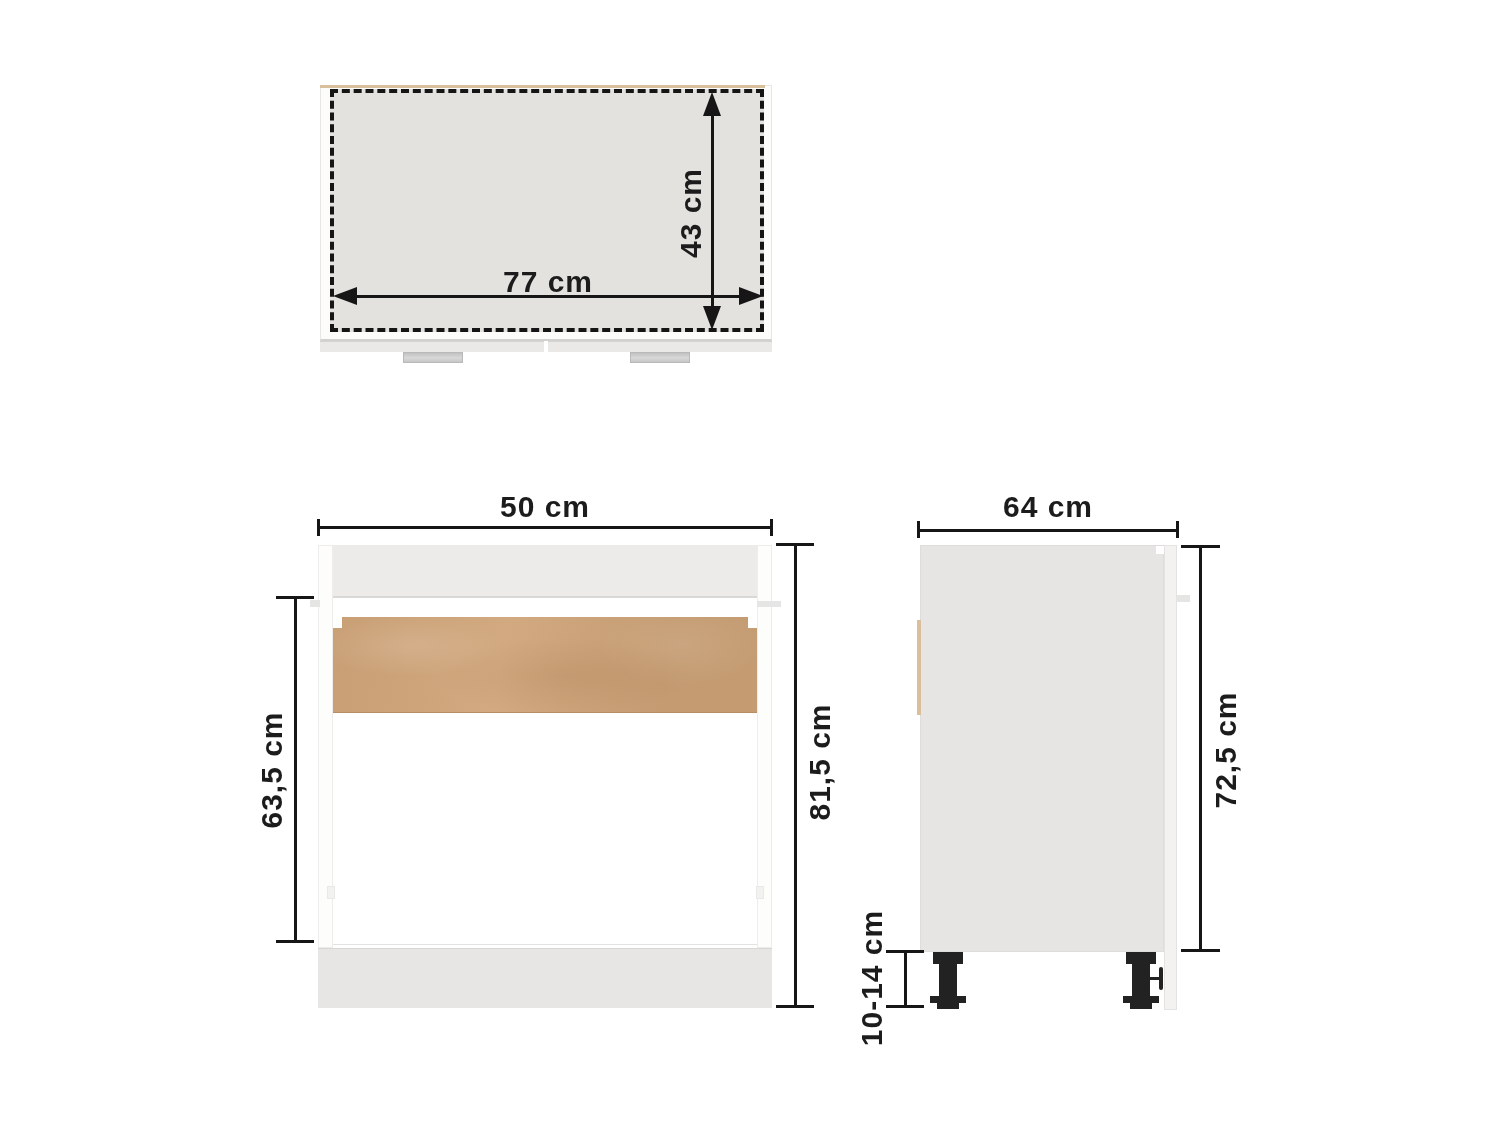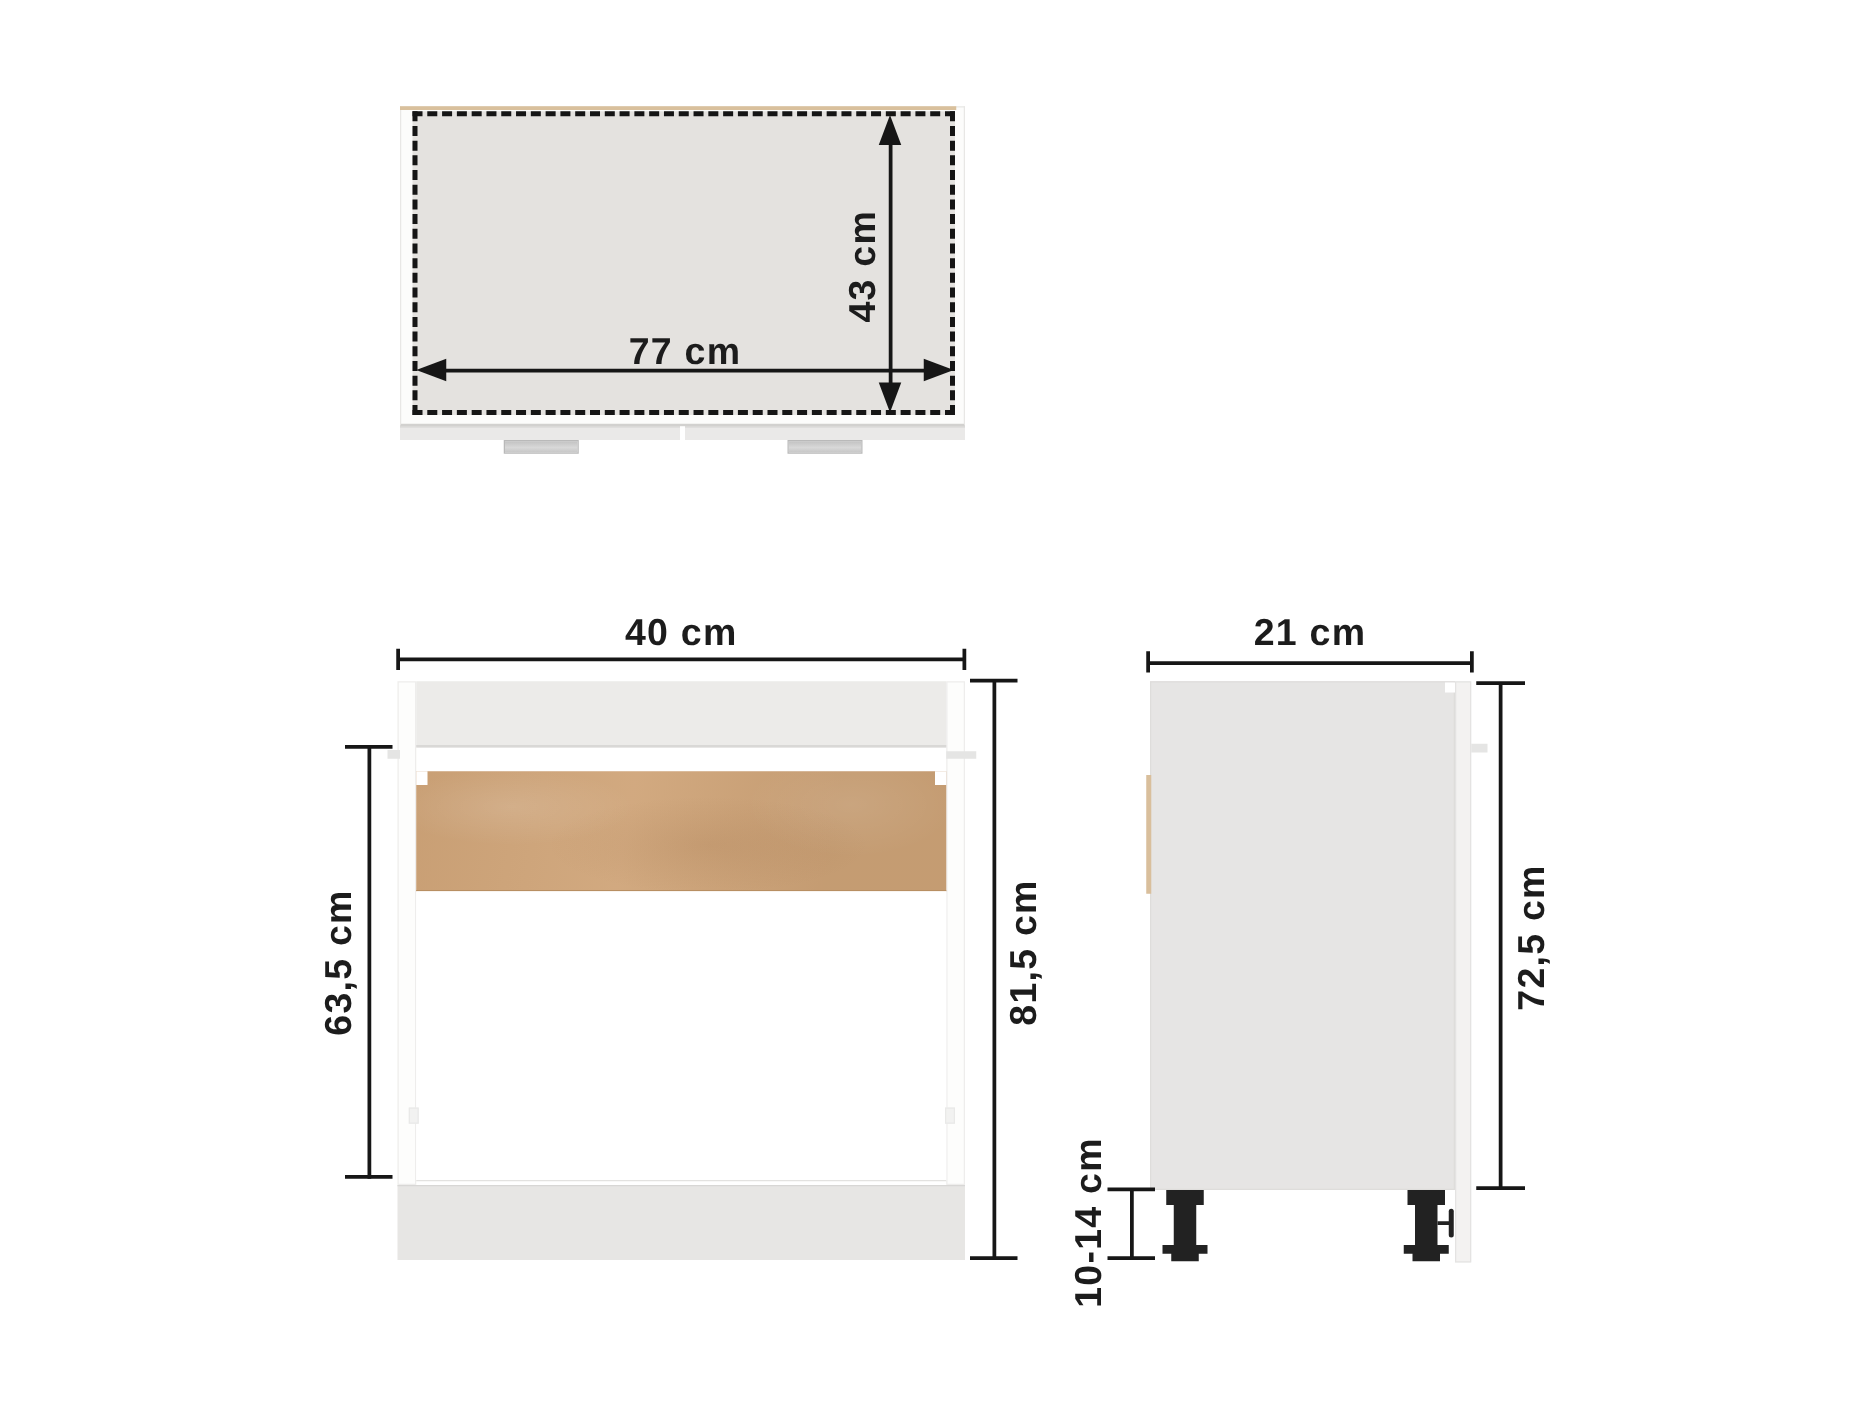--- a/index.html
+++ b/index.html
@@ -77,21 +77,21 @@
     <div class="abs tv-divider" style="left:544px;top:341px;width:4px;height:11px;"></div>
     <div class="abs tv-handle" style="left:403px;top:352px;width:60px;height:11px;"></div>
     <div class="abs tv-handle" style="left:630px;top:352px;width:60px;height:11px;"></div>
   </div>
 
   <div>
 
     <div class="bar" style="left:318px;top:526px;width:454px;height:3px;"></div>
     <div class="bar" style="left:317px;top:519px;width:3px;height:17px;"></div>
     <div class="bar" style="left:770px;top:519px;width:3px;height:17px;"></div>
-    <div class="dimlabel" style="left:445px;top:490px;width:200px;">40 cm</div>
+    <div class="dimlabel" style="left:445px;top:490px;width:200px;">50 cm</div>
 
     <div class="abs fv-side" style="left:318px;top:545px;width:15px;height:403px;"></div>
     <div class="abs fv-side" style="left:757px;top:545px;width:15px;height:403px;"></div>
     <div class="abs fv-rail" style="left:333px;top:545px;width:424px;height:53px;"></div>
     <div class="abs fv-wood" style="left:333px;top:617px;width:424px;height:96px;"></div>
     <div class="abs fv-notch" style="left:333px;top:617px;width:9px;height:11px;"></div>
     <div class="abs fv-notch" style="left:748px;top:617px;width:9px;height:11px;"></div>
     <div class="abs fv-interior" style="left:333px;top:713px;width:424px;height:232px;"></div>
     <div class="abs fv-plinth" style="left:318px;top:948px;width:454px;height:60px;"></div>
 
@@ -109,21 +109,21 @@
     <div class="bar" style="left:776px;top:543px;width:38px;height:3px;"></div>
     <div class="bar" style="left:776px;top:1005px;width:38px;height:3px;"></div>
     <div class="dimlabel rot" style="left:735px;top:745px;width:170px;">81,5 cm</div>
   </div>
 
   <div>
 
     <div class="bar" style="left:918px;top:529px;width:260px;height:3px;"></div>
     <div class="bar" style="left:917px;top:521px;width:3px;height:17px;"></div>
     <div class="bar" style="left:1176px;top:521px;width:3px;height:17px;"></div>
-    <div class="dimlabel" style="left:948px;top:490px;width:200px;">21 cm</div>
+    <div class="dimlabel" style="left:948px;top:490px;width:200px;">64 cm</div>
 
     <div class="abs sv-door" style="left:1164px;top:545px;width:13px;height:465px;"></div>
     <div class="abs sv-body" style="left:920px;top:545px;width:244px;height:407px;"></div>
     <div class="abs fv-notch" style="left:1156px;top:546px;width:8px;height:8px;"></div>
     <div class="abs sv-woodedge" style="left:917px;top:620px;width:4px;height:95px;"></div>
     <div class="abs hinge" style="left:1177px;top:595px;width:13px;height:7px;"></div>
 
     <div class="leg" style="left:933px;top:952px;width:30px;height:12px;"></div>
     <div class="leg" style="left:939px;top:964px;width:18px;height:34px;"></div>
     <div class="leg" style="left:930px;top:996px;width:36px;height:7px;"></div>

